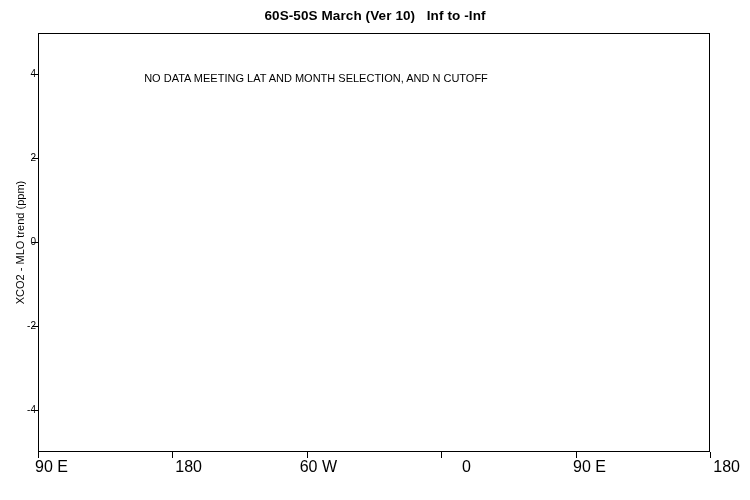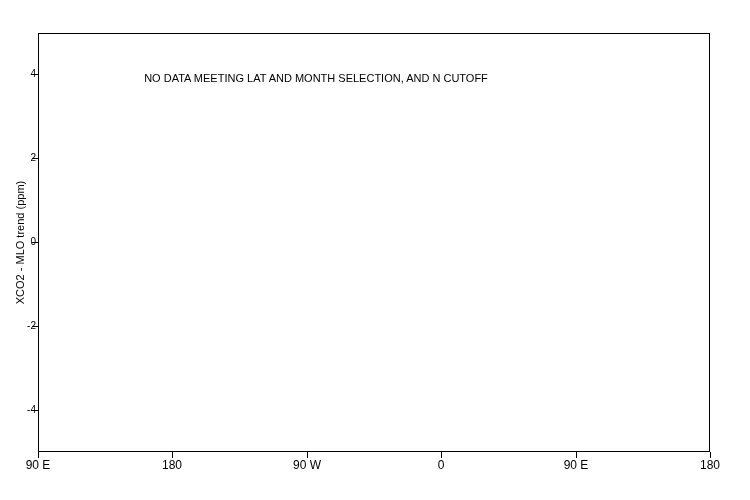--- a/index.html
+++ b/index.html
@@ -80,22 +80,22 @@
     left: 32px;
     width: 6px;
     height: 1px;
     background: #000000;
   }
   
   .x-tick {
     position: absolute;
     top: 458px;
     width: 60px;
-    text-align: center;
-    font-size: 12px;
+    text-align: right;
+    font-size: 16px;
     white-space: pre;
   }
   .x-tick-mark {
     position: absolute;
     top: 452px;
     width: 1px;
     height: 6px;
     background: #000000;
   }
   #x-axis-label {
@@ -106,20 +106,21 @@
     text-align: center;
     font-size: 11px;
     white-space: pre;
   }
 </style>
 </head>
 <body>
 
 <div id="figure">
 
+  <div id="chart-title">60S-50S March (Ver 10)   Inf to -Inf</div>
 
   <div id="plot-frame"></div>
 
   <div id="empty-message">NO DATA MEETING LAT AND MONTH SELECTION, AND N CUTOFF</div>
 
   <div class="y-tick" style="top:68px;">4</div>
   <div class="y-tick-mark" style="top:74px;"></div>
 
   <div class="y-tick" style="top:152px;">2</div>
   <div class="y-tick-mark" style="top:158px;"></div>
@@ -134,21 +135,21 @@
   <div class="y-tick-mark" style="top:410px;"></div>
 
   <div id="y-axis-label">XCO2 - MLO trend (ppm)</div>
 
   <div class="x-tick" style="left:8px;">90 E</div>
   <div class="x-tick-mark" style="left:38px;"></div>
 
   <div class="x-tick" style="left:142px;">180</div>
   <div class="x-tick-mark" style="left:172px;"></div>
 
-  <div class="x-tick" style="left:277px;">90 W</div>
+  <div class="x-tick" style="left:277px;">60 W</div>
   <div class="x-tick-mark" style="left:307px;"></div>
 
   <div class="x-tick" style="left:411px;">0</div>
   <div class="x-tick-mark" style="left:441px;"></div>
 
   <div class="x-tick" style="left:546px;">90 E</div>
   <div class="x-tick-mark" style="left:576px;"></div>
 
   <div class="x-tick" style="left:680px;">180</div>
   <div class="x-tick-mark" style="left:710px;"></div>

